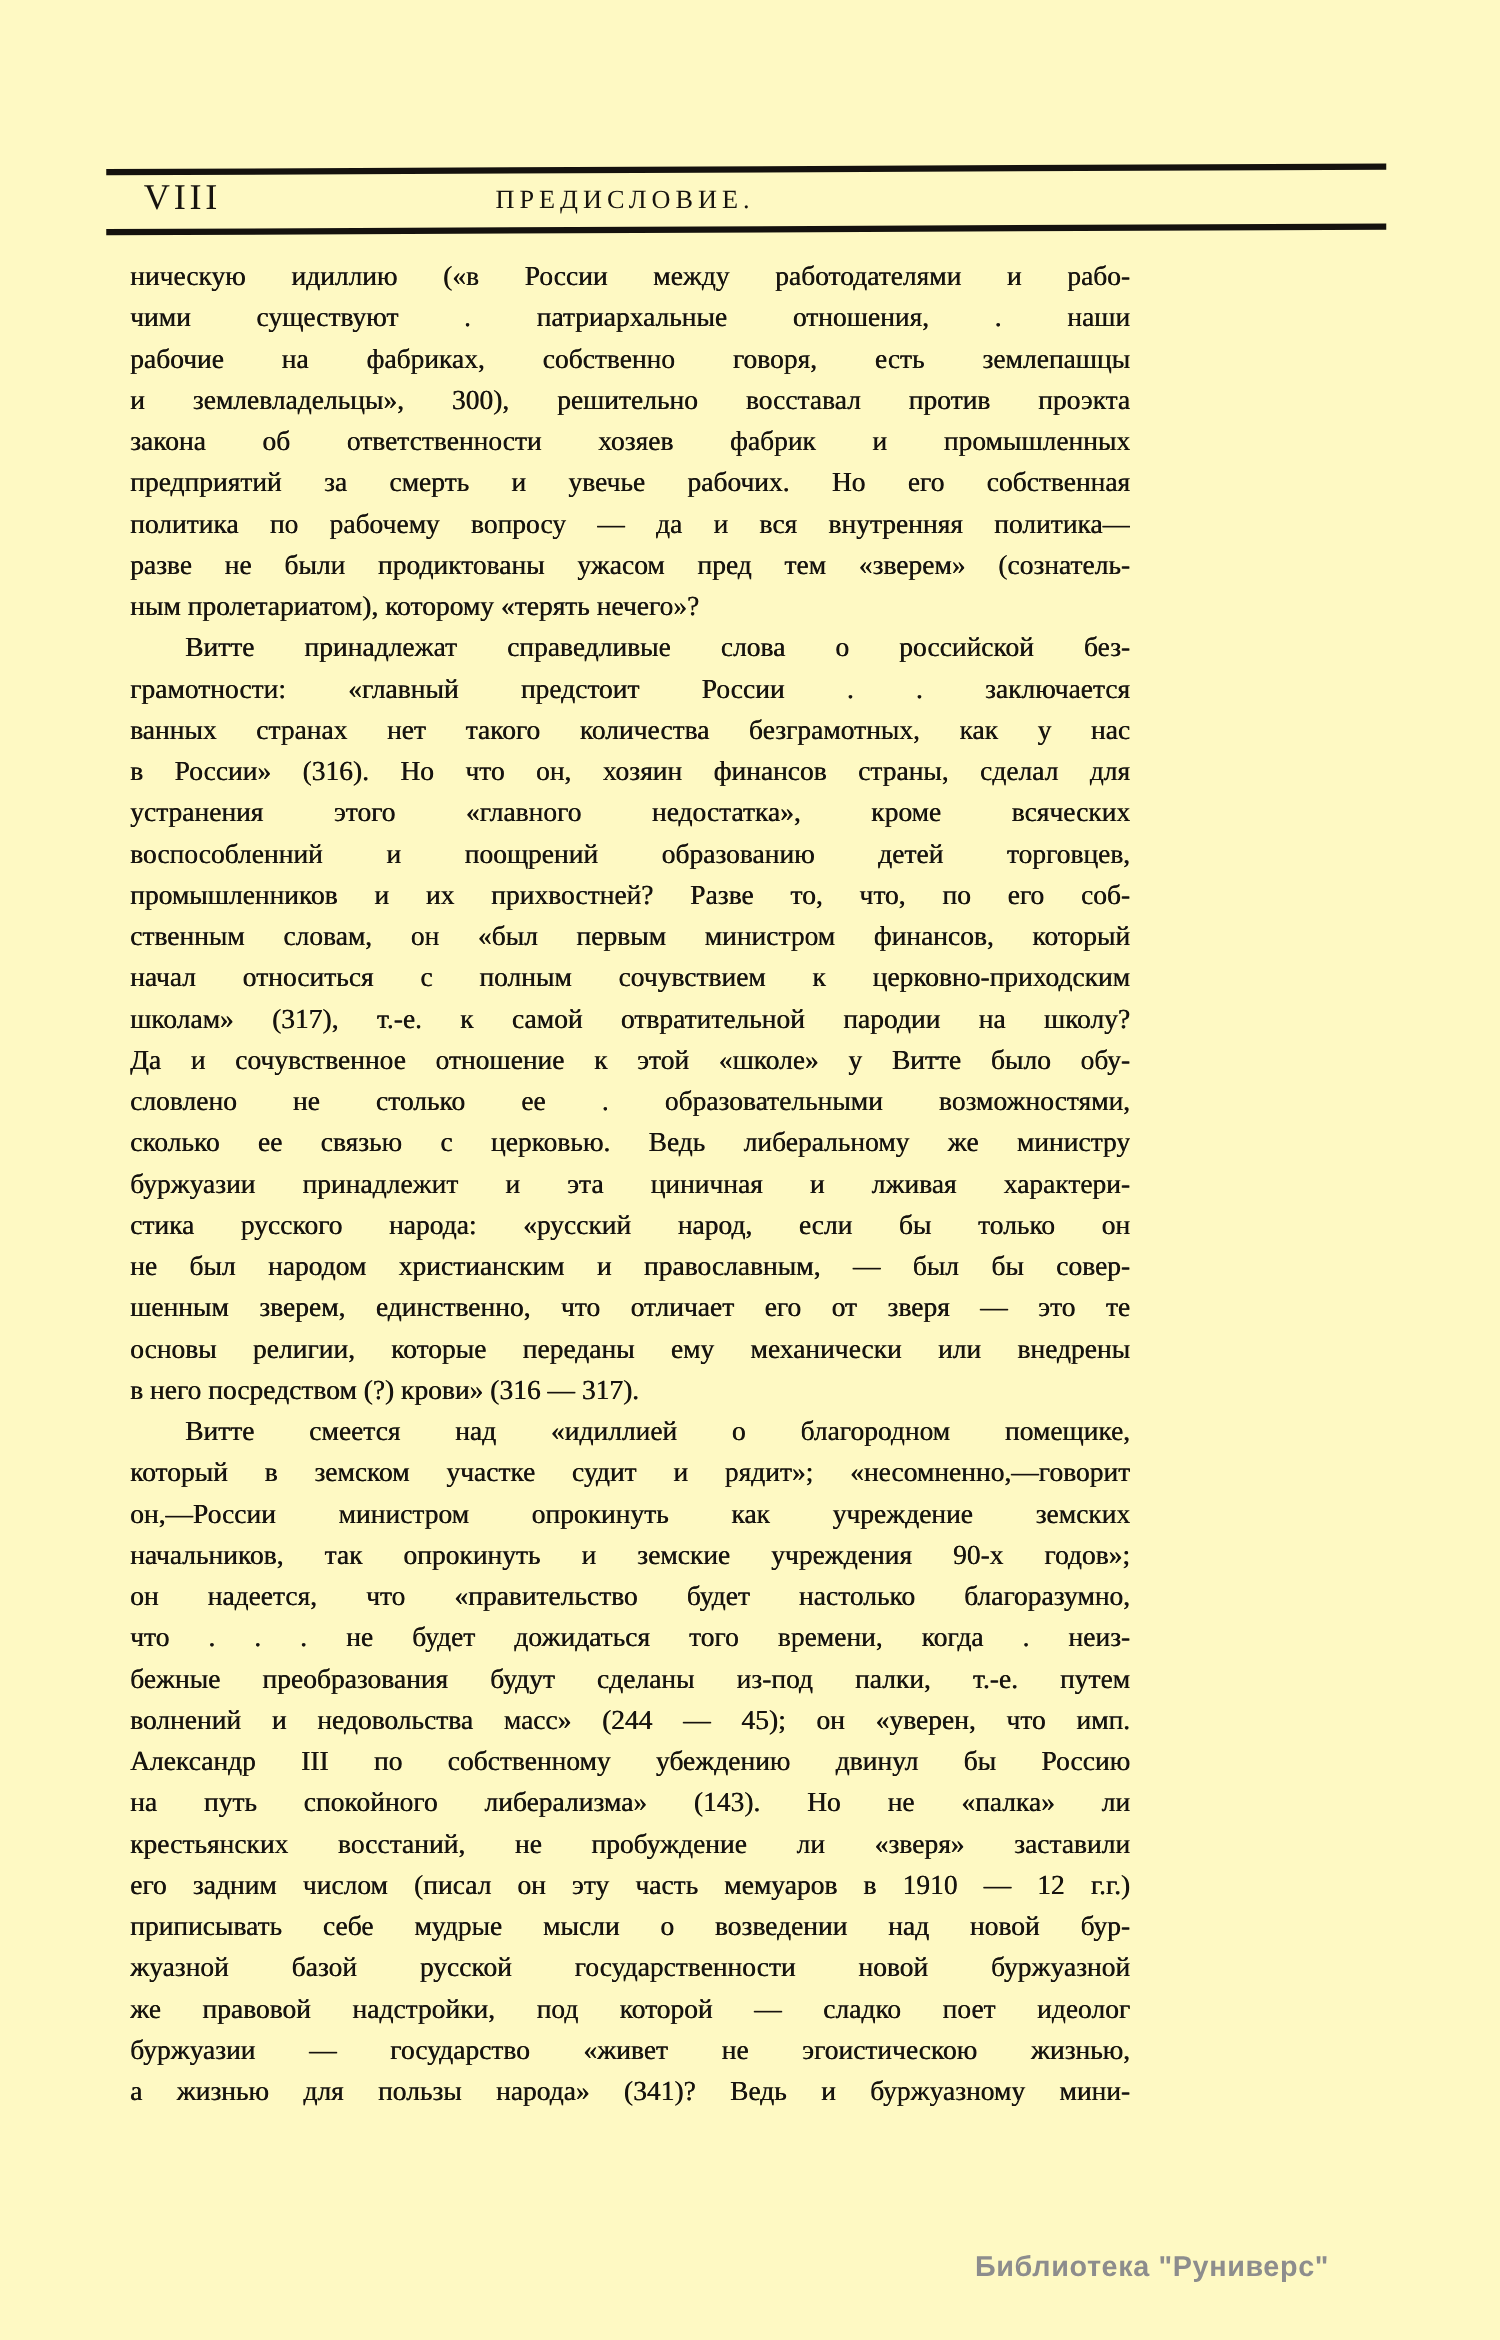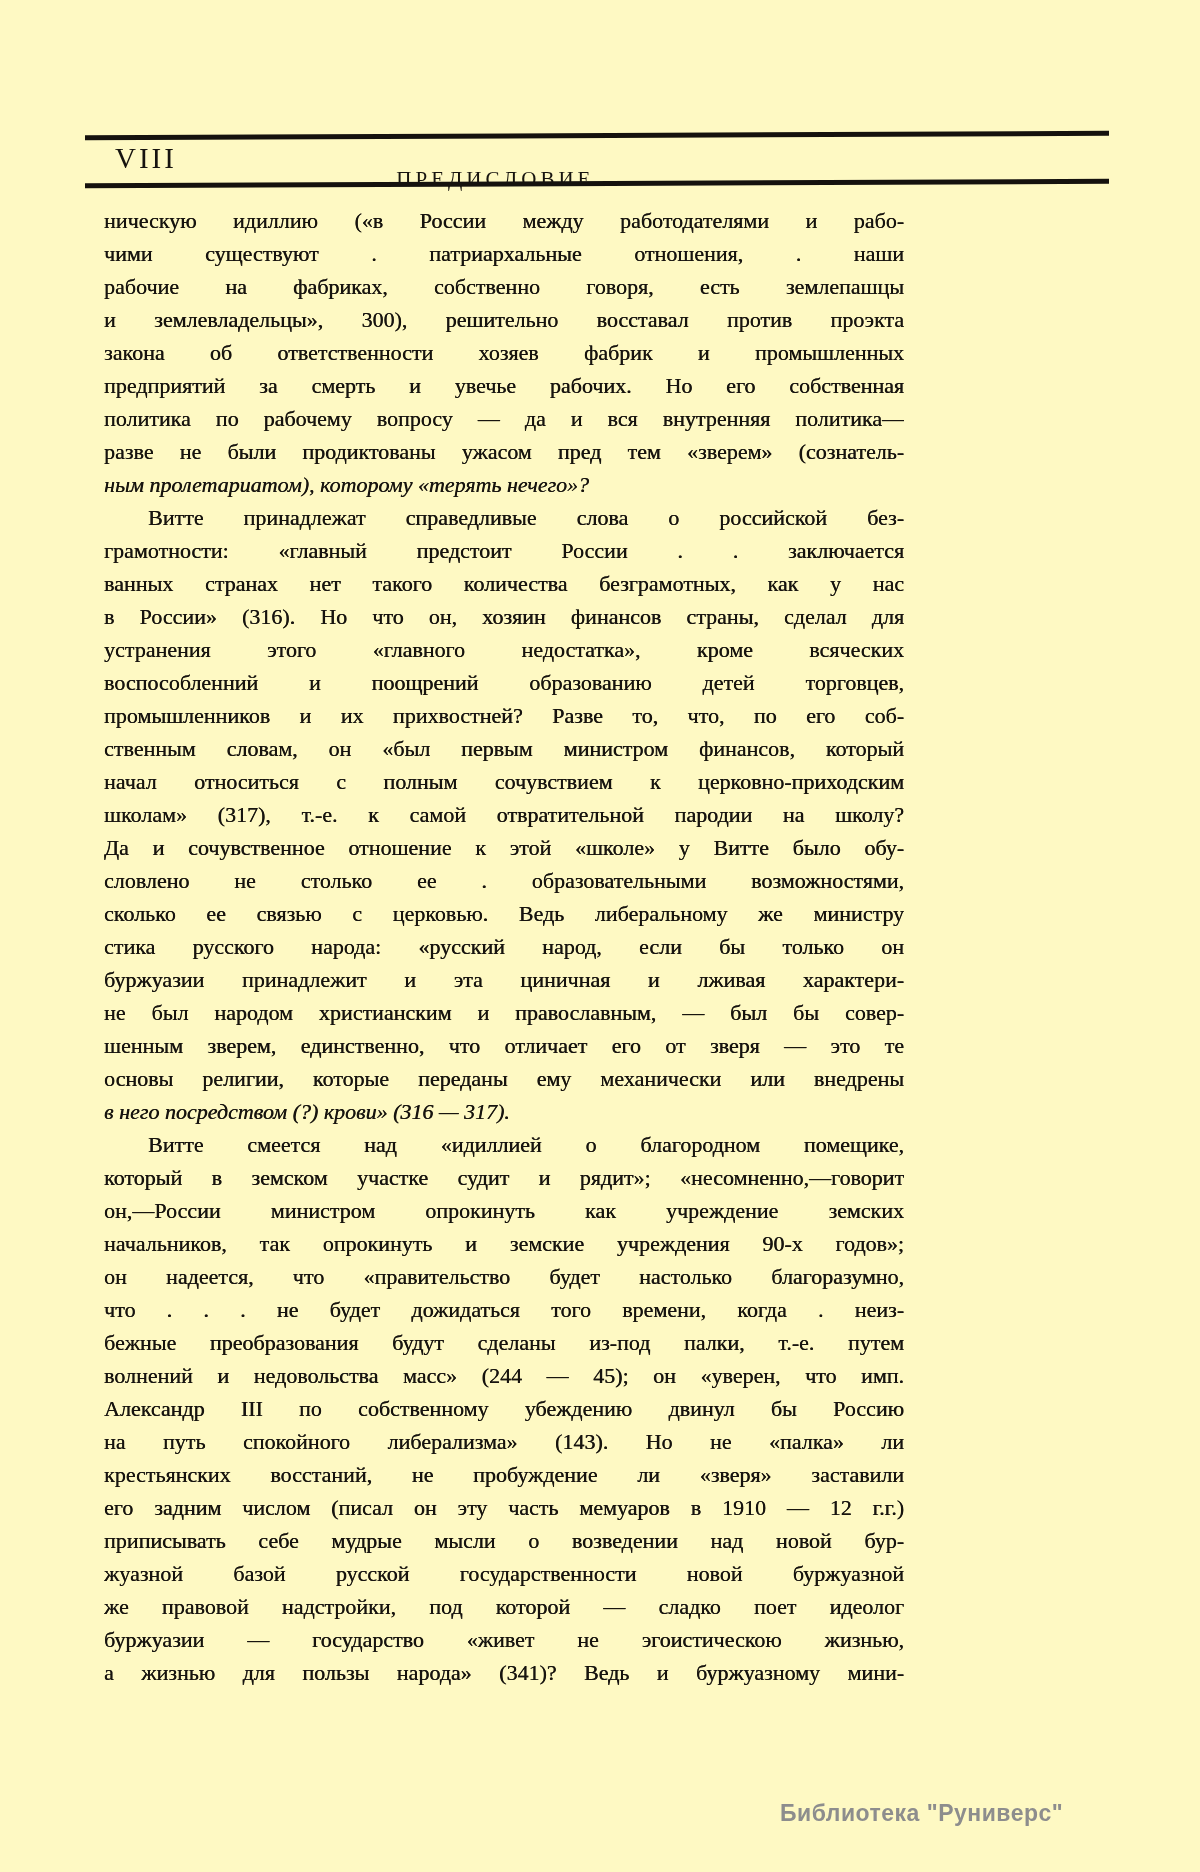--- a/index.html
+++ b/index.html
@@ -29,38 +29,37 @@
   }
   .pagenum {
     position: absolute; left: 10px; top: 2px;
     font-size: 29px; letter-spacing: 3px;
   }
   .runtitle {
     position: absolute; left: 0; top: 7px; width: 790px;
     text-align: center;
     font-size: 21px; letter-spacing: 4px;
     font-weight: 400;
-    margin-top: 20px;
   }
   .textblock {
     position: absolute;
     left: 104px; top: 204px; width: 800px;
   }
   .paragraph { margin: 0; padding: 0; }
   .line {
     height: 33px;
     line-height: 33px;
     font-size: 22px;
     text-align: justify;
     text-align-last: justify;
     white-space: normal;
     overflow: hidden;
     text-shadow: 0.35px 0 0 currentColor; 
   }
-  .line.lastline { text-align-last: left; font-style: italic; }
+  .line.lastline { text-align-last: left; }
   .line.indent { text-indent: 44px; }
   .watermark {
     position: absolute;
     left: 780px; top: 1800px;
     font-family: "Liberation Sans", sans-serif;
     font-size: 23px;
     font-weight: 700;
     color: #8d8d8d;
     letter-spacing: 0.5px;
   }
@@ -95,22 +94,22 @@
         <div class="line">в России» (316). Но что он, хозяин финансов страны, сделал для</div>
         <div class="line">устранения этого «главного недостатка», кроме всяческих</div>
         <div class="line">воспособленний и поощрений образованию детей торговцев,</div>
         <div class="line">промышленников и их прихвостней? Разве то, что, по его соб-</div>
         <div class="line">ственным словам, он «был первым министром финансов, который</div>
         <div class="line">начал относиться с полным сочувствием к церковно-приходским</div>
         <div class="line">школам» (317), т.-е. к самой отвратительной пародии на школу?</div>
         <div class="line">Да и сочувственное отношение к этой «школе» у Витте было обу-</div>
         <div class="line">словлено не столько ее . образовательными возможностями,</div>
         <div class="line">сколько ее связью с церковью. Ведь либеральному же министру</div>
+        <div class="line">буржуазии принадлежит и эта циничная и лживая характери-</div>
         <div class="line">стика русского народа: «русский народ, если бы только он</div>
-        <div class="line">буржуазии принадлежит и эта циничная и лживая характери-</div>
         <div class="line">не был народом христианским и православным, — был бы совер-</div>
         <div class="line">шенным зверем, единственно, что отличает его от зверя — это те</div>
         <div class="line">основы религии, которые переданы ему механически или внедрены</div>
         <div class="line lastline">в него посредством (?) крови» (316 — 317).</div>
       </div>
       <div class="paragraph">
         <div class="line indent">Витте смеется над «идиллией о благородном помещике,</div>
         <div class="line">который в земском участке судит и рядит»; «несомненно,—говорит</div>
         <div class="line">он,—России министром опрокинуть как учреждение земских</div>
         <div class="line">начальников, так опрокинуть и земские учреждения 90-х годов»;</div>

